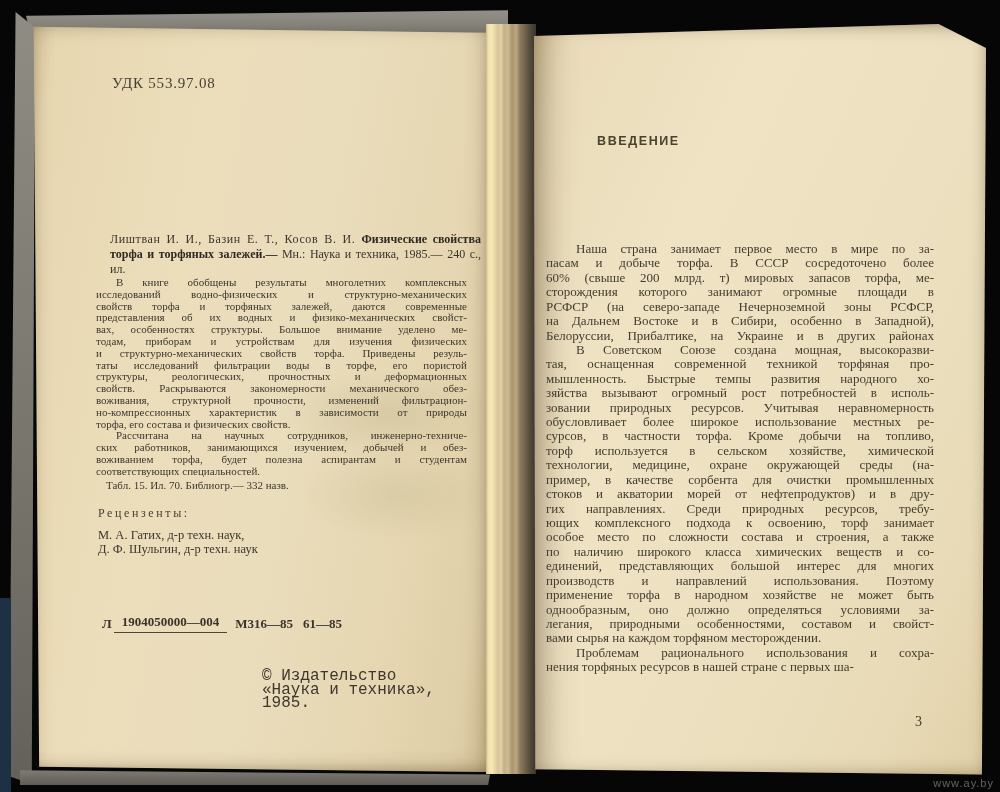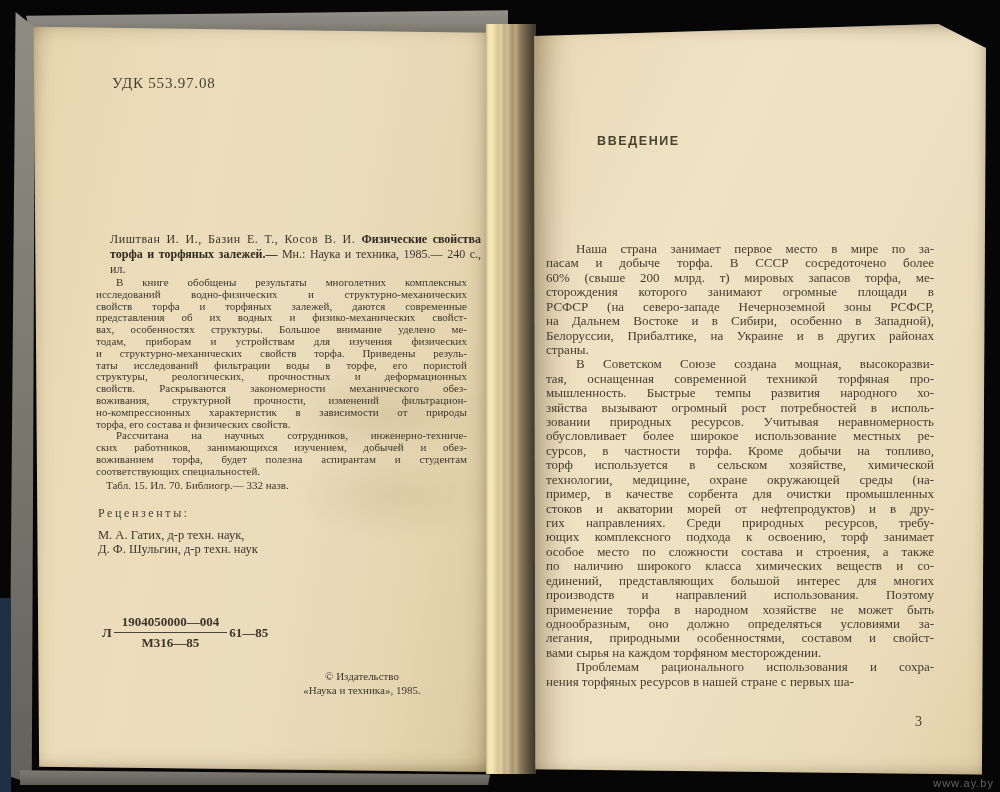--- a/index.html
+++ b/index.html
@@ -59,27 +59,27 @@
   .annotation{left:66px;top:257px;width:371px;font-size:11px;line-height:11.8px;color:#3d372e;}
   .annotation .para > .line:first-child{text-indent:20px;}
   .stats{text-indent:10px;margin-top:1px;text-align:left;}
 
   .reviewers-heading{left:68px;top:486px;font-size:12px;letter-spacing:2.6px;color:#443e33;}
   .reviewers{left:68px;top:508px;font-size:12.5px;line-height:14px;color:#3d372e;}
 
   .catalog{left:72px;top:594px;display:flex;align-items:center;color:#3a342b;
            font-size:13px;font-weight:bold;}
   .cat-prefix{margin-right:2px;}
-  .frac{display:inline-flex;flex-direction:column;text-align:center;}
+  .frac{display:inline-flex;flex-direction:row;text-align:center;}
   .frac-top{padding:0 8px 2px;border-bottom:1.4px solid #4a443a;}
   .frac-bottom{padding:2px 8px 0;}
   .cat-suffix{margin-left:2px;text-align:right;}
 
-  .copyright{left:232px;top:650px;width:200px;font-size:11px;line-height:13.5px;
-             text-align:center;color:#3d372e;}
+  .copyright{left:232px;top:650px;width:200px;font-size:16px;line-height:13.5px;
+             text-align:left;color:#3d372e;font-family:Liberation Mono, monospace;}
 
   .intro-heading{left:43px;top:110px;font-family:"Liberation Sans",sans-serif;
                  font-size:12.5px;font-weight:bold;letter-spacing:1.6px;color:#49422f;padding-left:20px;}
   .body-col{left:12px;top:218px;width:388px;font-size:13px;line-height:14.42px;color:#433c2f;}
   .body-col .para > .line:first-child{text-indent:30px;}
   .page-number{left:368px;top:690px;width:20px;font-size:14px;text-align:right;color:#433c2f;}
 
   .watermark{right:6px;bottom:3px;font-family:"Liberation Sans",sans-serif;font-size:11px;
              letter-spacing:1px;color:rgba(246,242,232,.38);}
 </style>
@@ -159,21 +159,20 @@
 
     <div class="abs body-col">
     <div class="para">
           <div class="line">Наша страна занимает первое место в мире по за-</div>
           <div class="line">пасам и добыче торфа. В СССР сосредоточено более</div>
           <div class="line">60% (свыше 200 млрд. т) мировых запасов торфа, ме-</div>
           <div class="line">сторождения которого занимают огромные площади в</div>
           <div class="line">РСФСР (на северо-западе Нечерноземной зоны РСФСР,</div>
           <div class="line">на Дальнем Востоке и в Сибири, особенно в Западной),</div>
           <div class="line">Белоруссии, Прибалтике, на Украине и в других районах</div>
-          <div class="line last">страны.</div>
         </div>
         <div class="para">
           <div class="line">В Советском Союзе создана мощная, высокоразви-</div>
           <div class="line">тая, оснащенная современной техникой торфяная про-</div>
           <div class="line">мышленность. Быстрые темпы развития народного хо-</div>
           <div class="line">зяйства вызывают огромный рост потребностей в исполь-</div>
           <div class="line">зовании природных ресурсов. Учитывая неравномерность</div>
           <div class="line">обусловливает более широкое использование местных ре-</div>
           <div class="line">сурсов, в частности торфа. Кроме добычи на топливо,</div>
           <div class="line">торф используется в сельском хозяйстве, химической</div>

